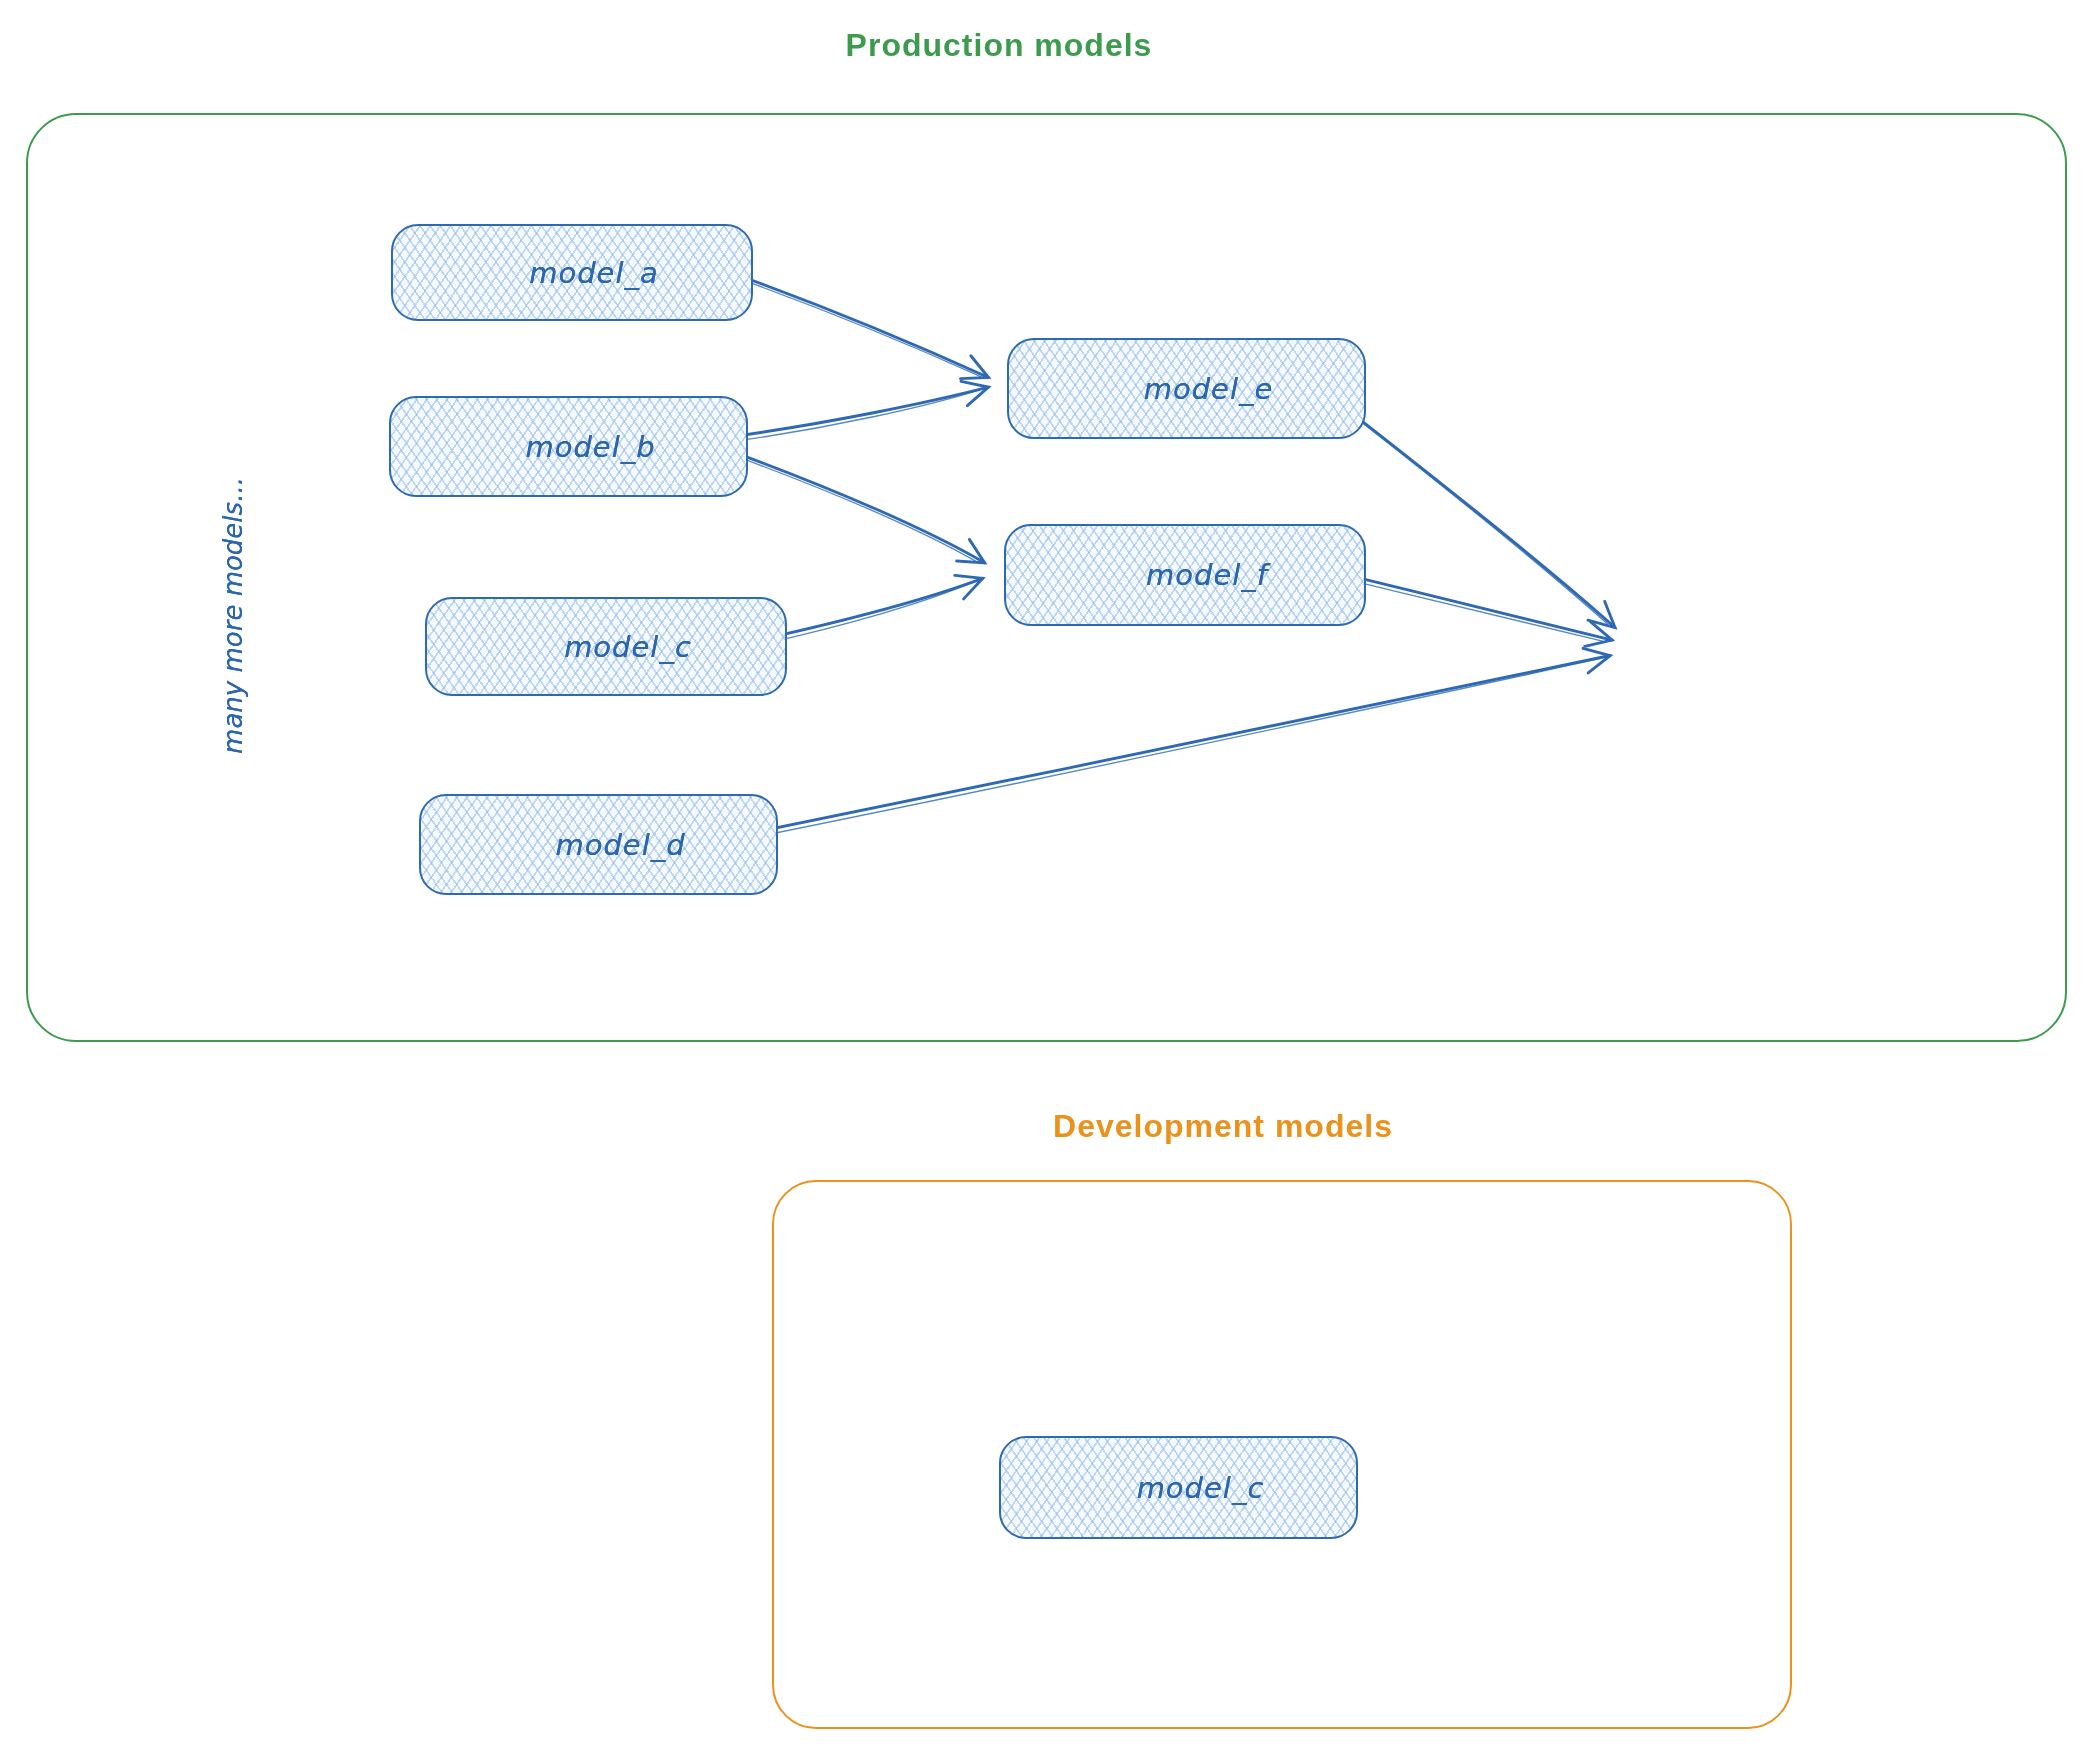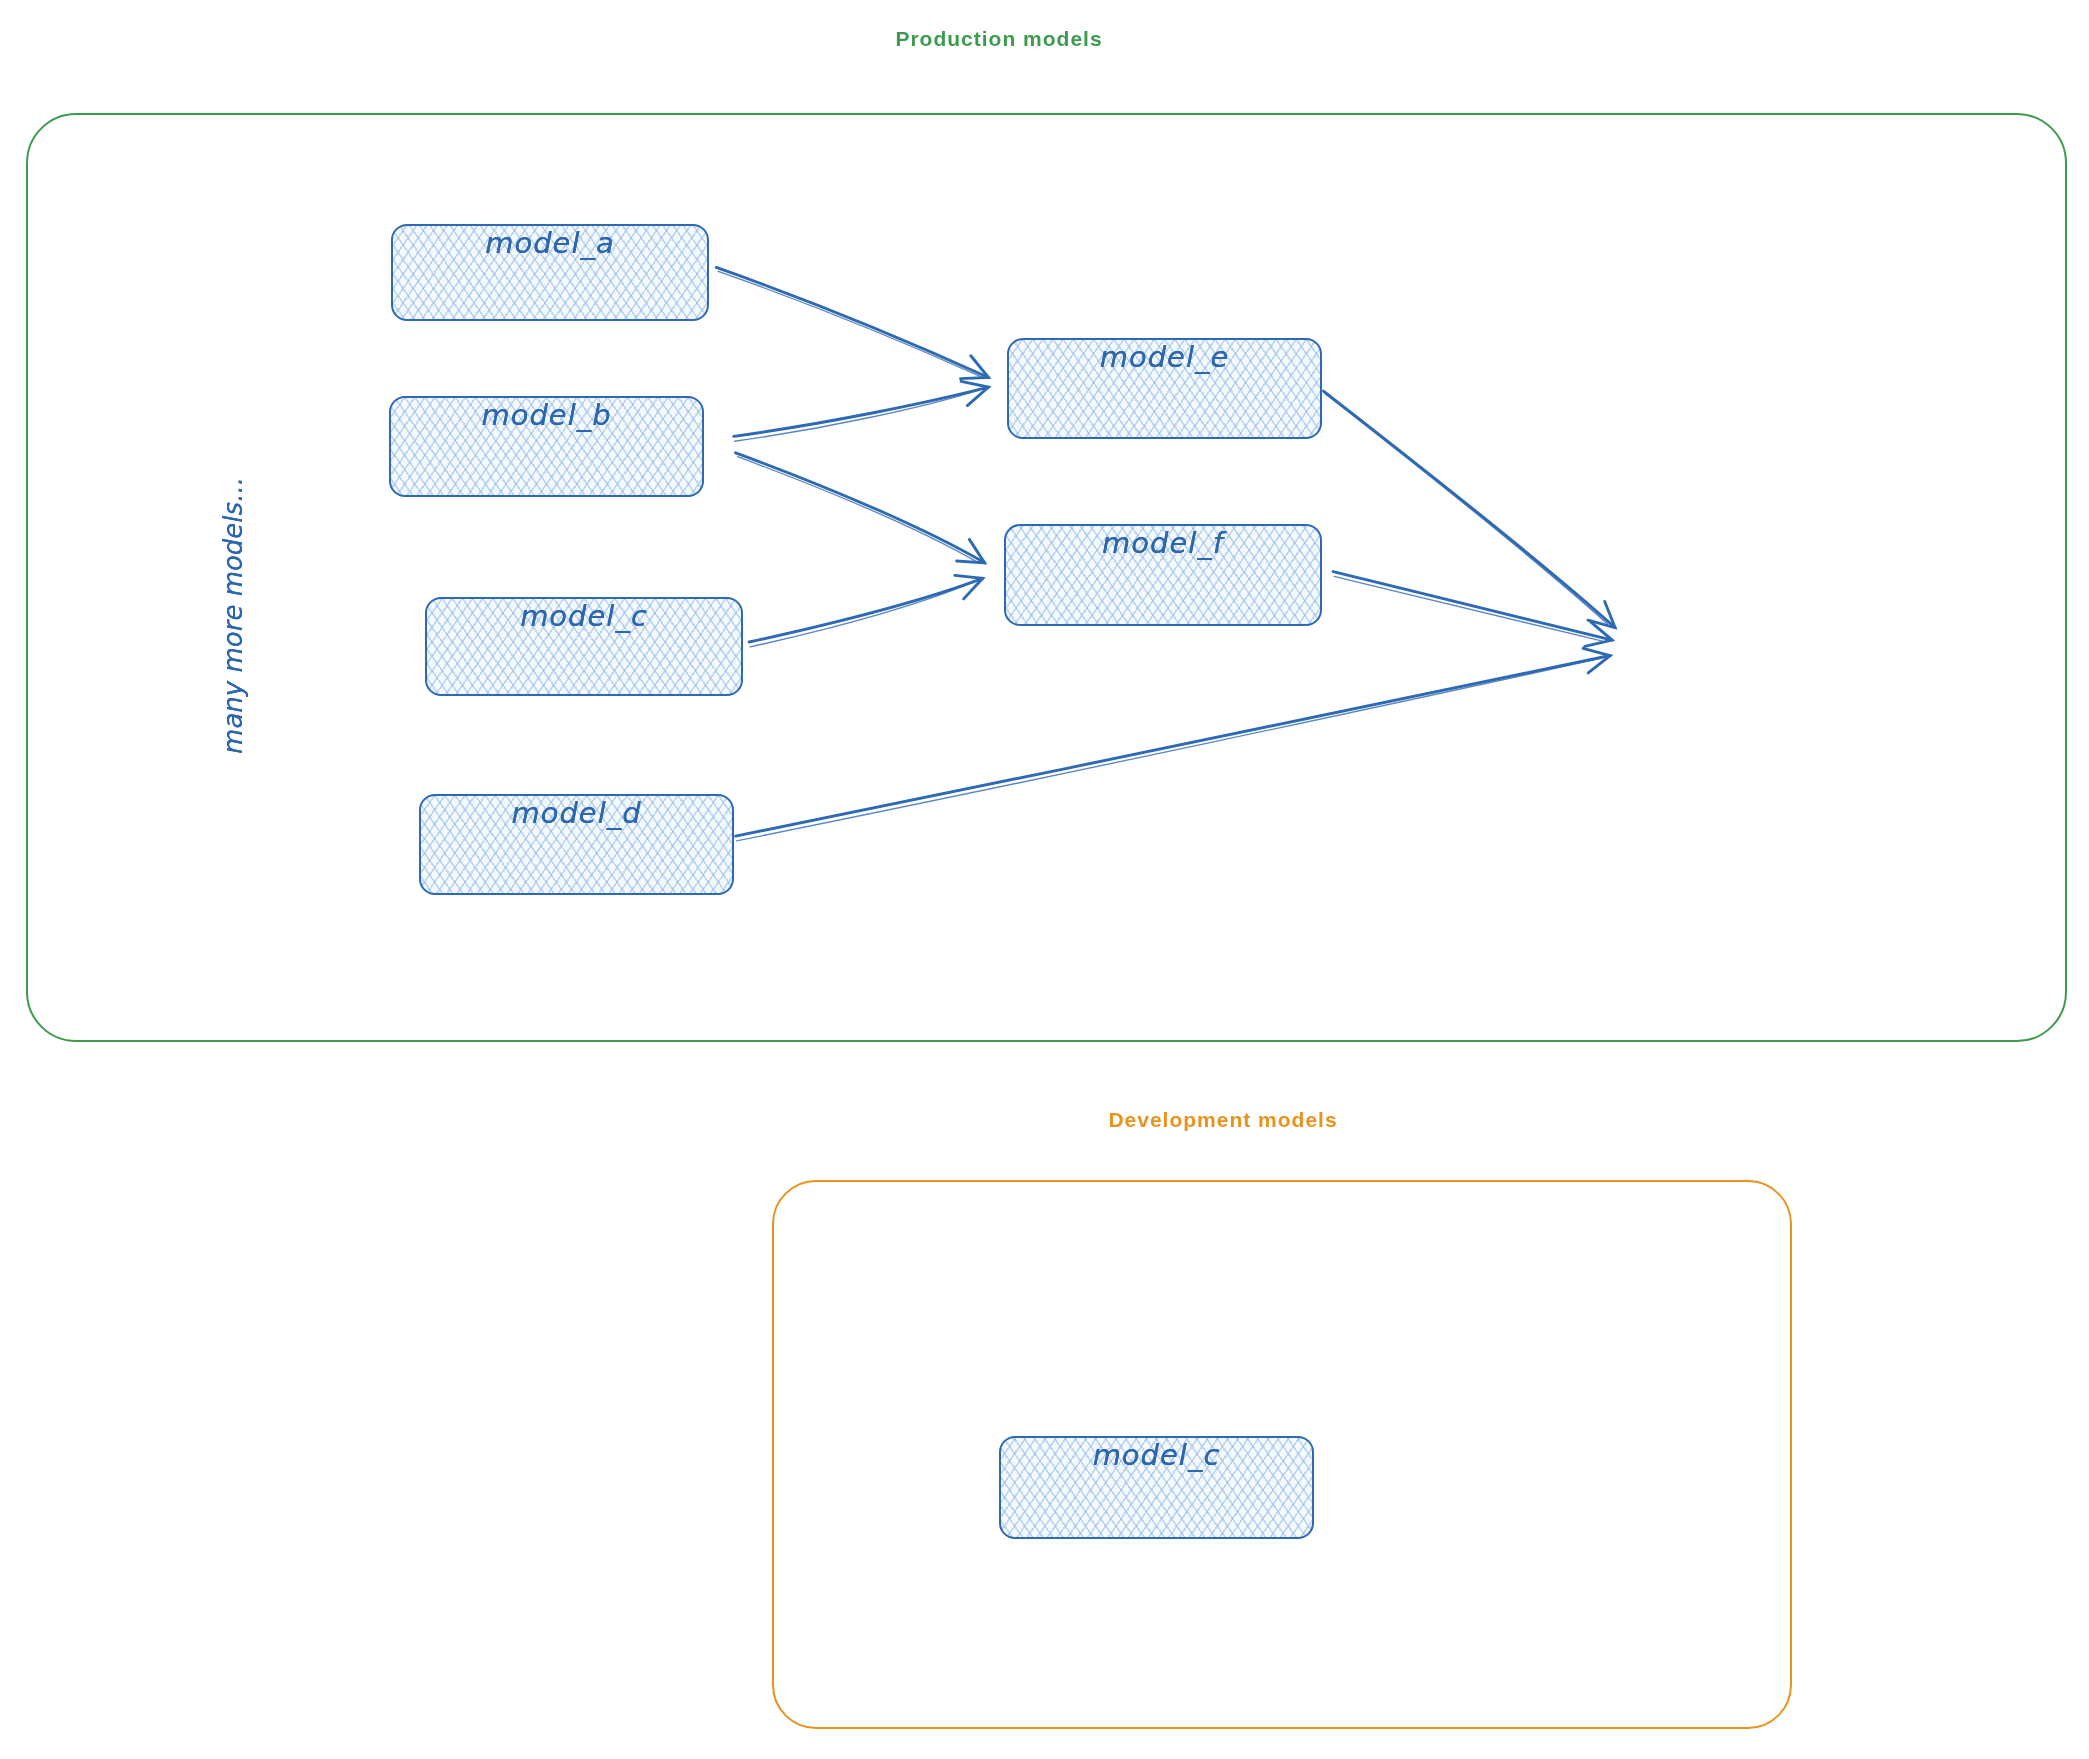--- a/index.html
+++ b/index.html
@@ -25,40 +25,41 @@
   .group-box.development {
     left: 772px; top: 1180px; width: 1016px; height: 545px;
     border: 2.4px solid #e9921c;
     border-radius: 44px;
   }
 
   .group-title {
     position: absolute;
     font-family: "Liberation Sans", sans-serif;
     font-weight: bold;
-    font-size: 21px;
+    font-size: 32px;
     letter-spacing: 1px;
     white-space: nowrap;
     transform: translateX(-50%);
   }
   .group-title.production { left: 999px; top: 27px; color: #3d9b4e; }
   .group-title.development { left: 1223px; top: 1108px; color: #e9921c; }
 
   
   .node {
     position: absolute;
     border: 2.9px solid #2e69b3;
-    border-radius: 16px;
+    border-radius: 27px;
     background:
       repeating-linear-gradient(55deg, rgba(140,180,228,.50) 0 1.7px, transparent 1.7px 8.3px),
       repeating-linear-gradient(-55deg, rgba(140,180,228,.50) 0 1.7px, transparent 1.7px 8.3px),
       #f4f9fe;
     display: flex;
-    align-items: flex-start;
+    align-items: center;
     justify-content: center;
+    padding-left: 44px;
   }
   .node-label {
     font-family: "DejaVu Sans", sans-serif;
     font-style: italic;
     font-size: 29px;
     color: #2b66ae;
     letter-spacing: 1px;
     text-shadow: 0 0 0.6px #2b66ae;
     white-space: nowrap;
   }

